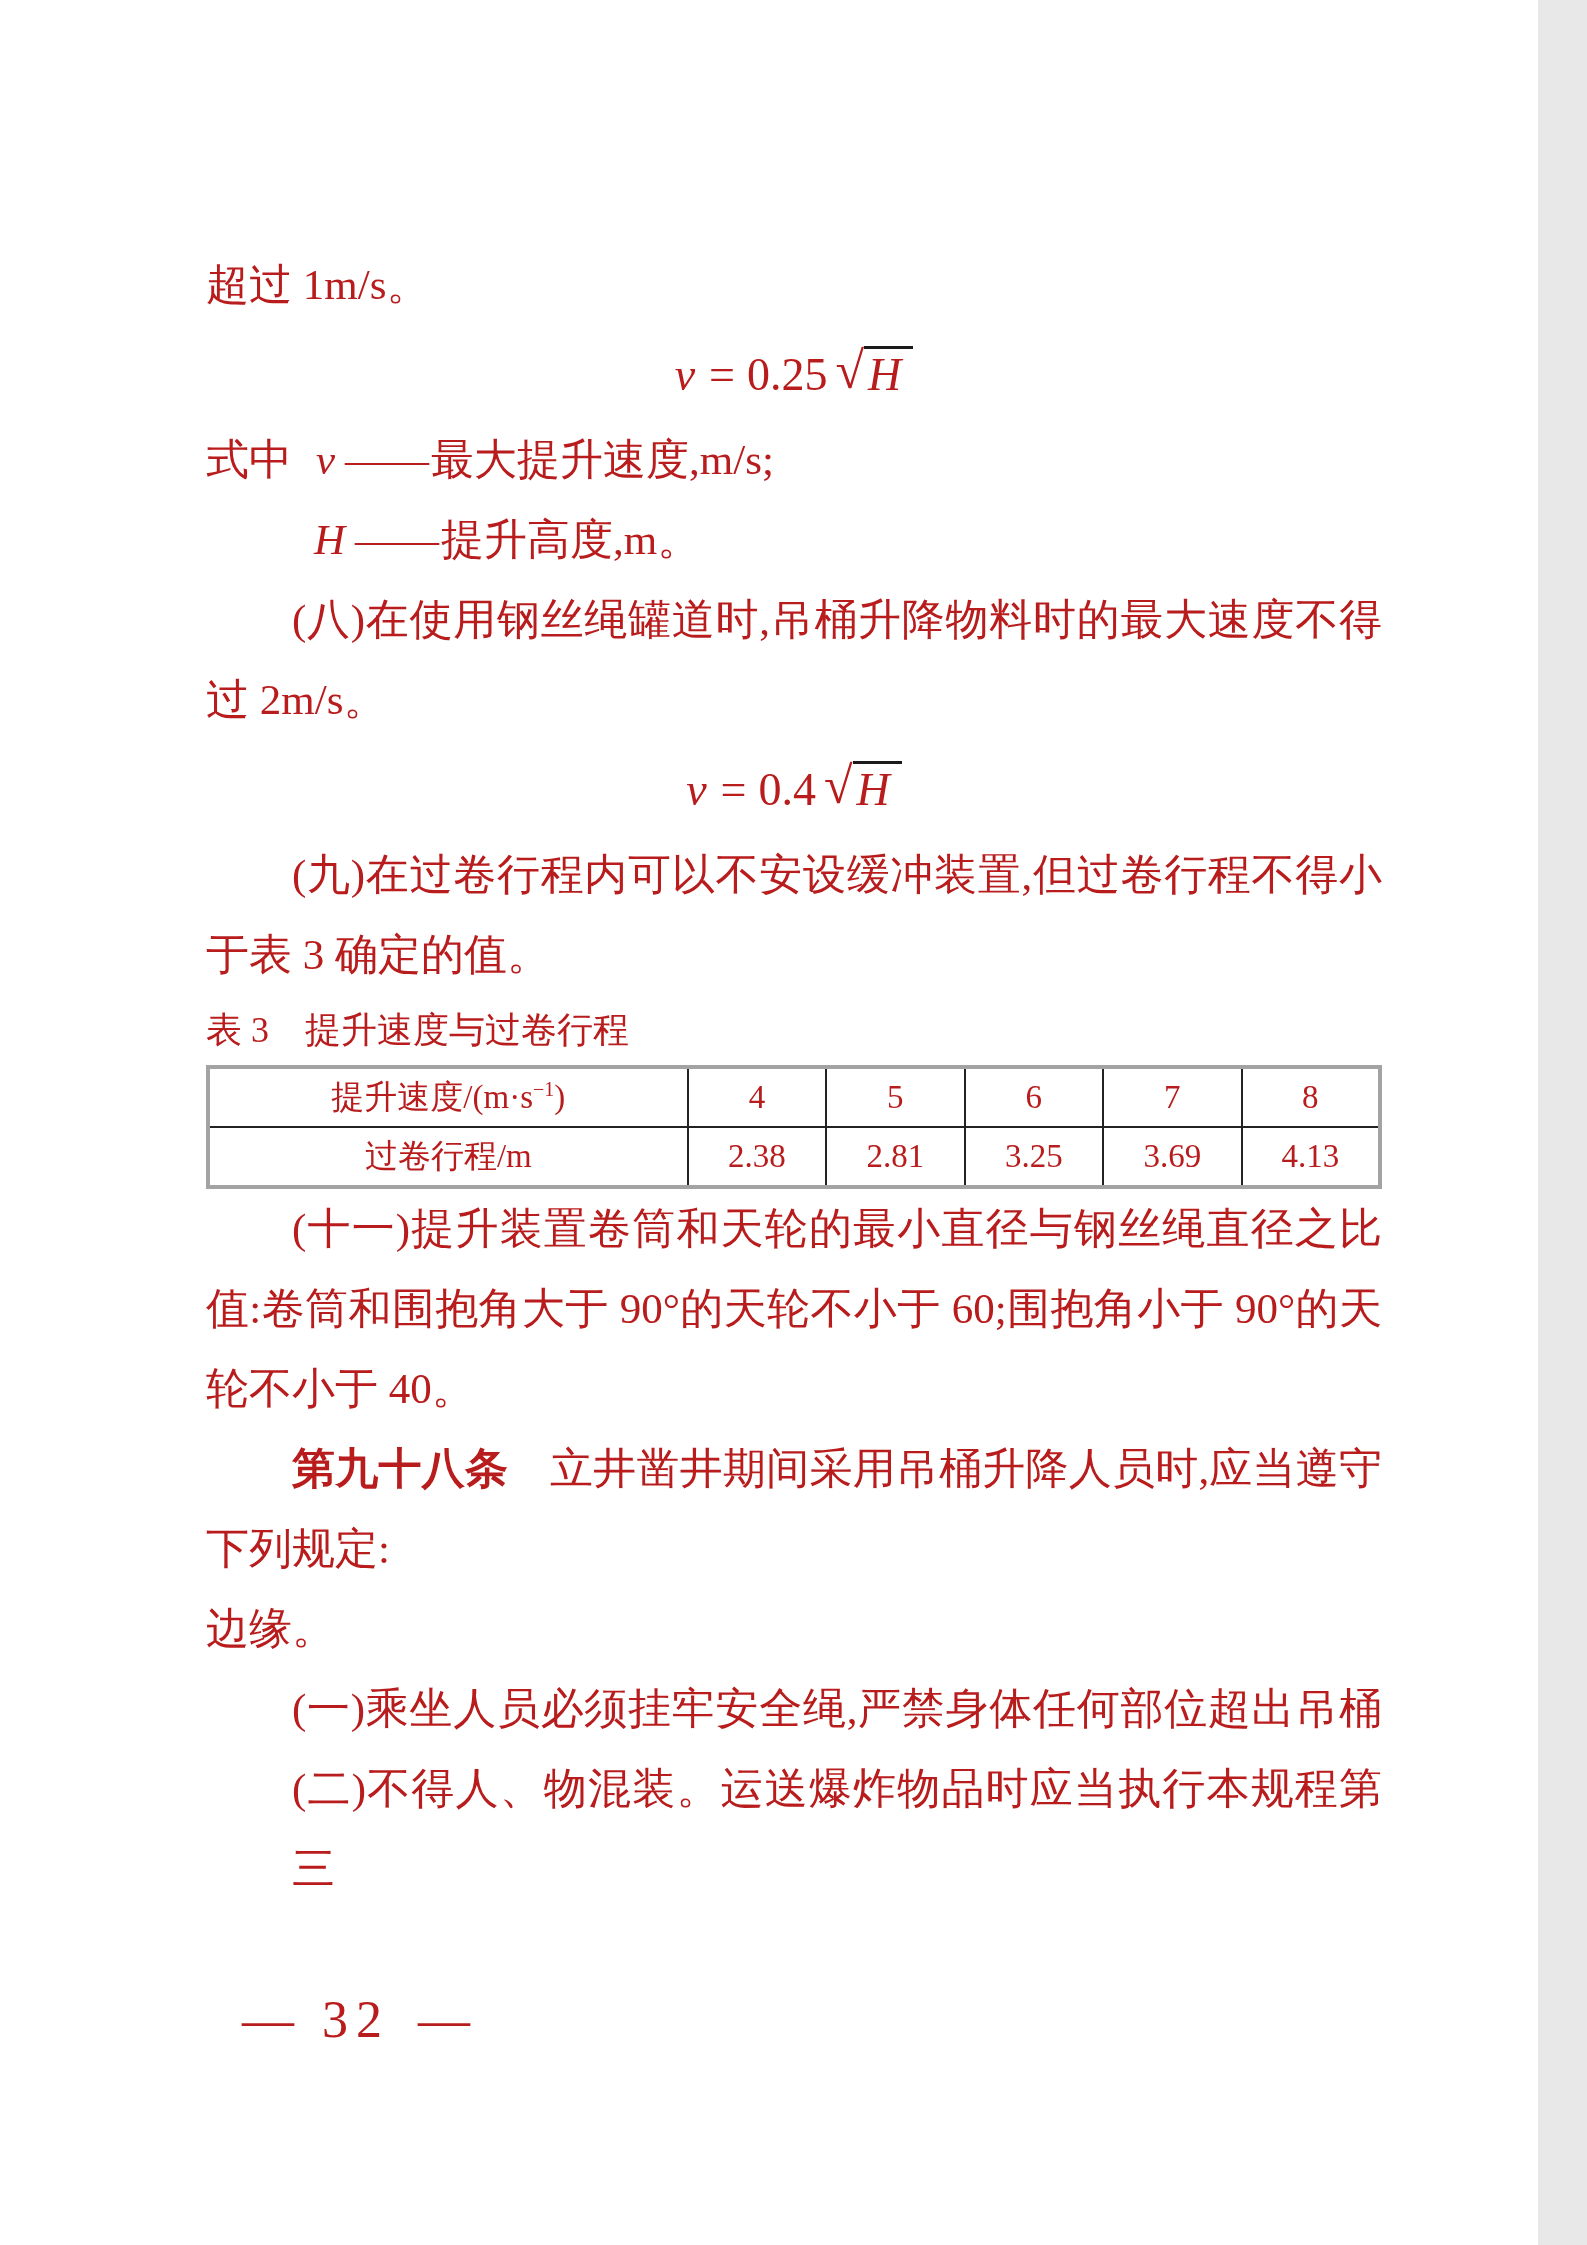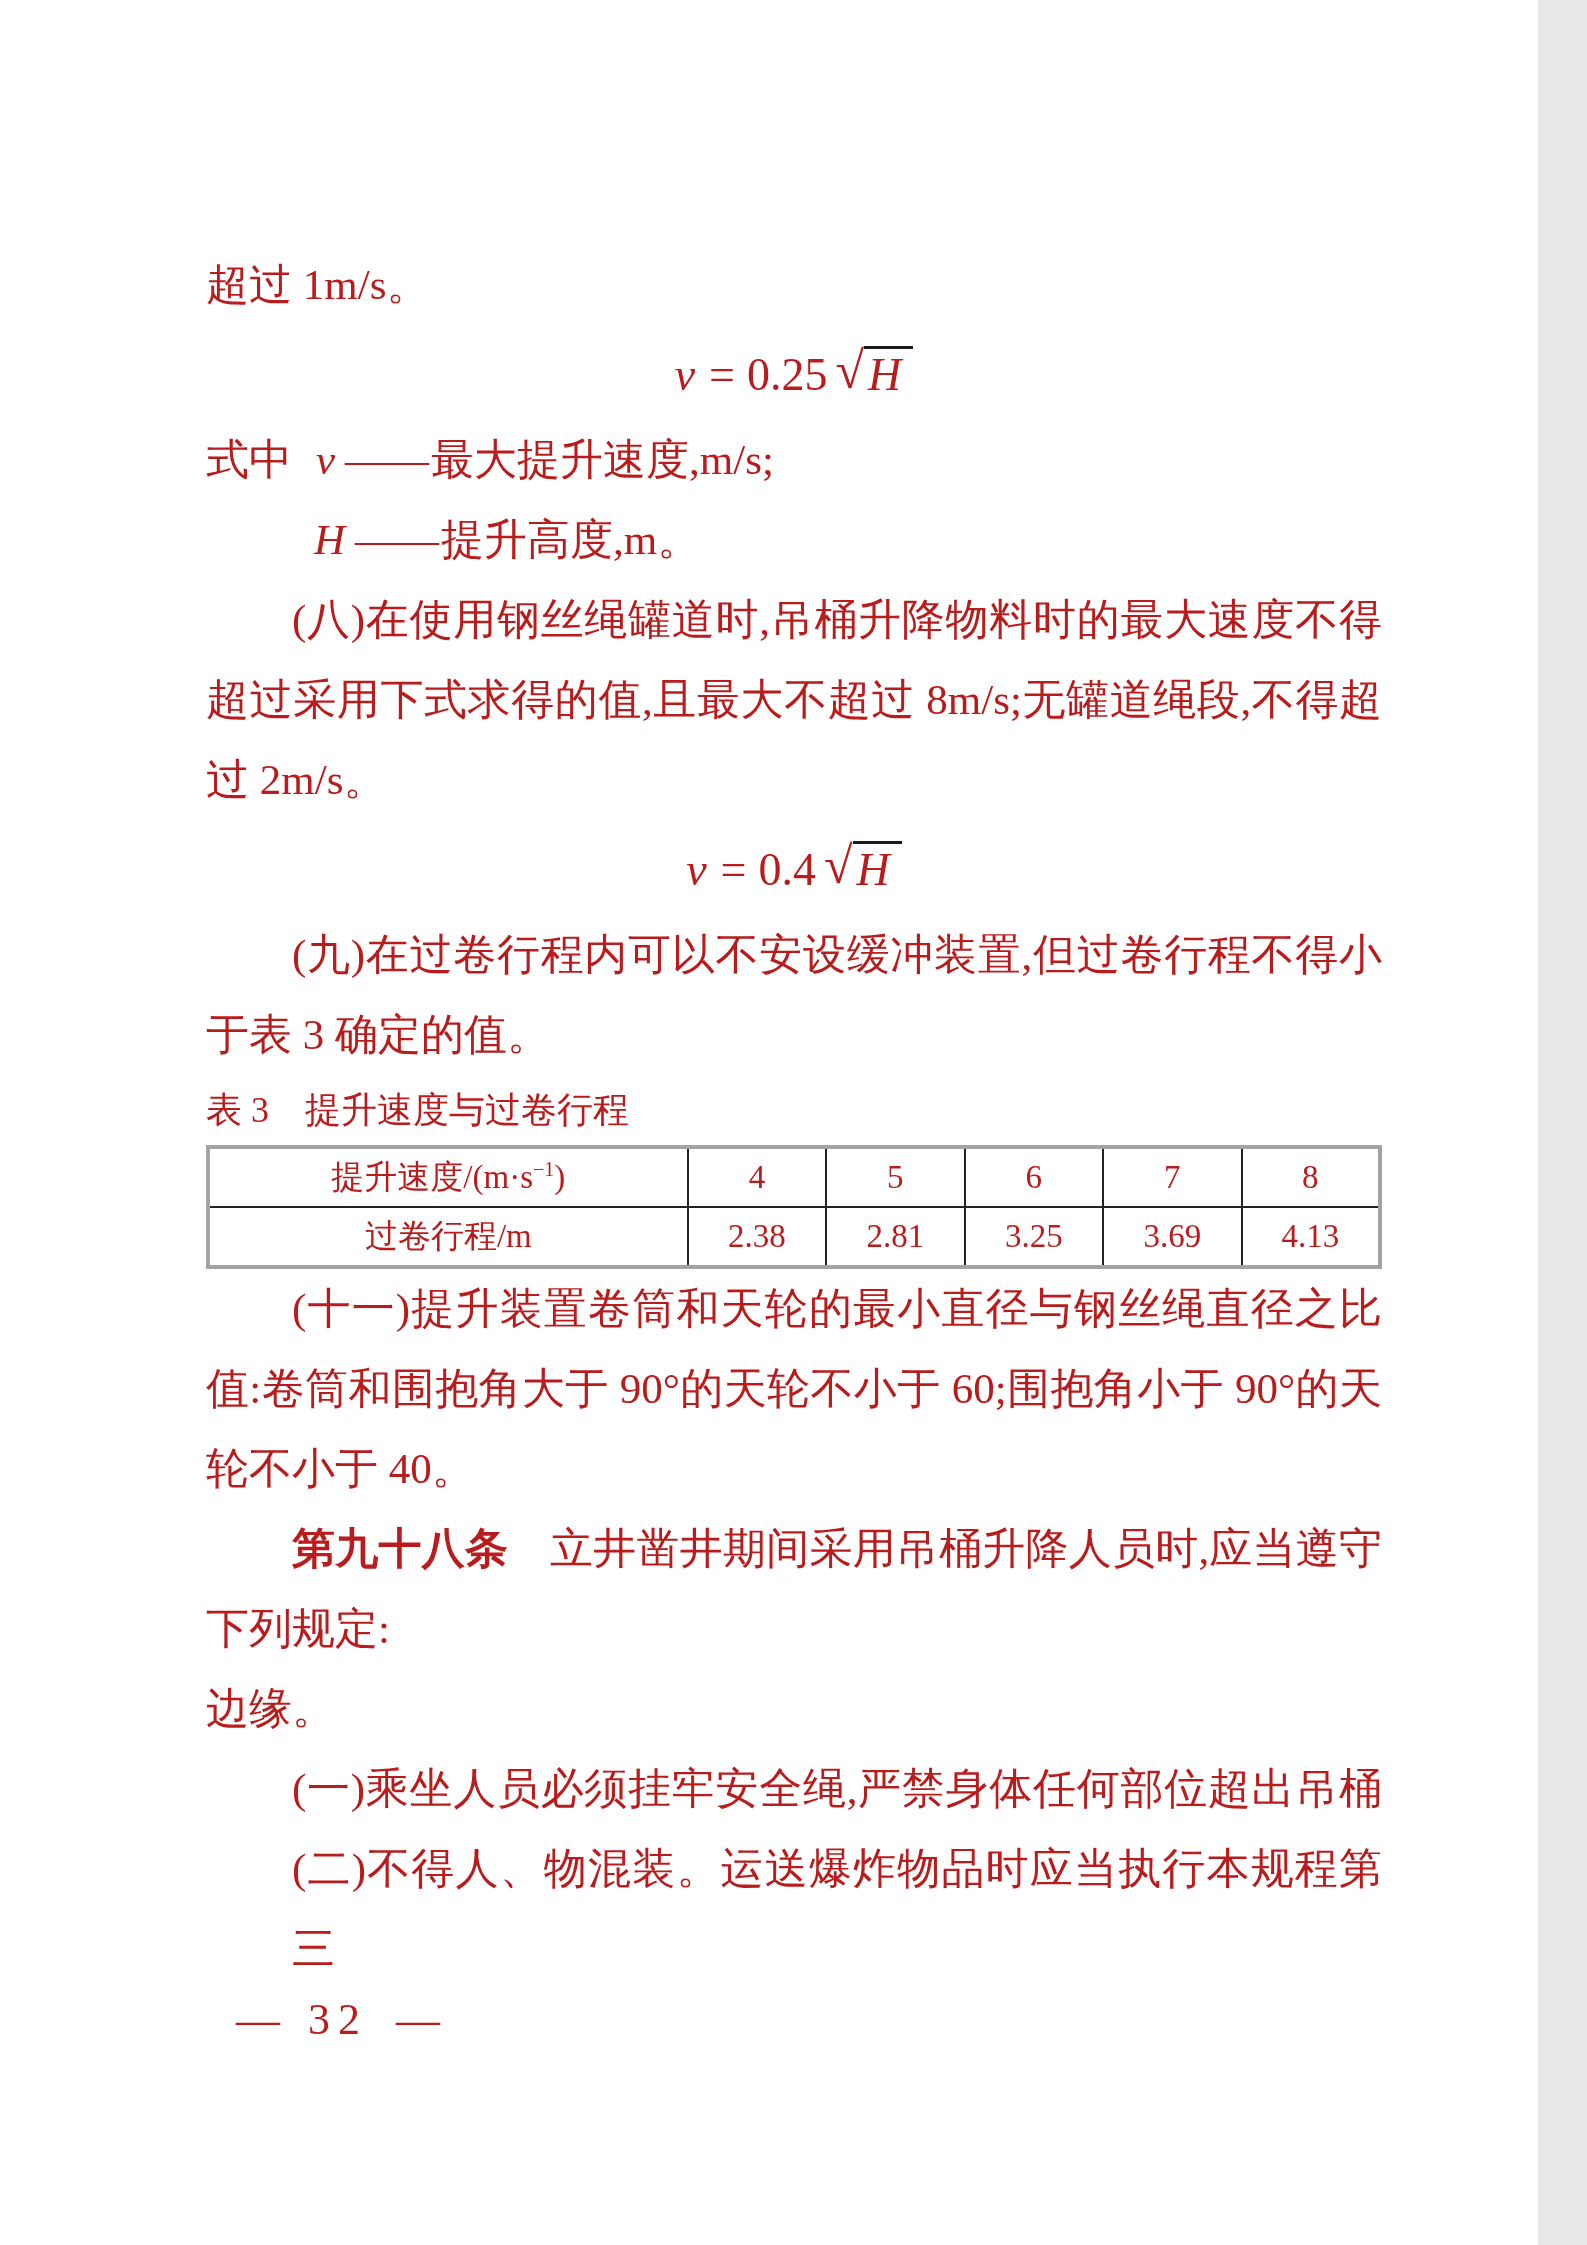--- a/index.html
+++ b/index.html
@@ -87,23 +87,23 @@
     vertical-align: super;
     line-height: 0;
   }
   .art-num {
     font-weight: 700;
     margin-right: 42px;
   }
   .gap-top { margin-top: 25px; }
   .footer {
     position: absolute;
-    left: 236px;
+    left: 242px;
     top: 1998px;
-    font-size: 44px;
+    font-size: 52px;
     height: 44px;
     line-height: 44px;
     white-space: nowrap;
   }
   .footer .num { margin: 0 28px; letter-spacing: 8px; }
 </style>
 </head>
 <body>
 
 <div class="page">
@@ -118,21 +118,20 @@
     <div class="ln">
       <span class="where-label">式中</span><span class="mvar">v</span><span class="dash2em">——</span><span>最大提升速度,m/s;</span>
     </div>
 
     <div class="ln where2">
       <span class="mvar">H</span><span class="dash2em">——</span><span>提升高度,m。</span>
     </div>
 
     <div>
       <div class="ln j indent">(八)在使用钢丝绳罐道时,吊桶升降物料时的最大速度不得</div>
-      <div class="ln j">超过采用下式求得的值,且最大不超过 8m/s;无罐道绳段,不得超</div>
       <div class="ln">过 2m/s。</div>
     </div>
 
     <div class="formula">
       <span class="mvar">v</span><span class="eq">=</span><span>0.4</span><span class="rsign">√</span><span class="radicand mvar">H</span>
     </div>
 
     <div>
       <div class="ln j indent">(九)在过卷行程内可以不安设缓冲装置,但过卷行程不得小</div>
       <div class="ln">于表 3 确定的值。</div>

